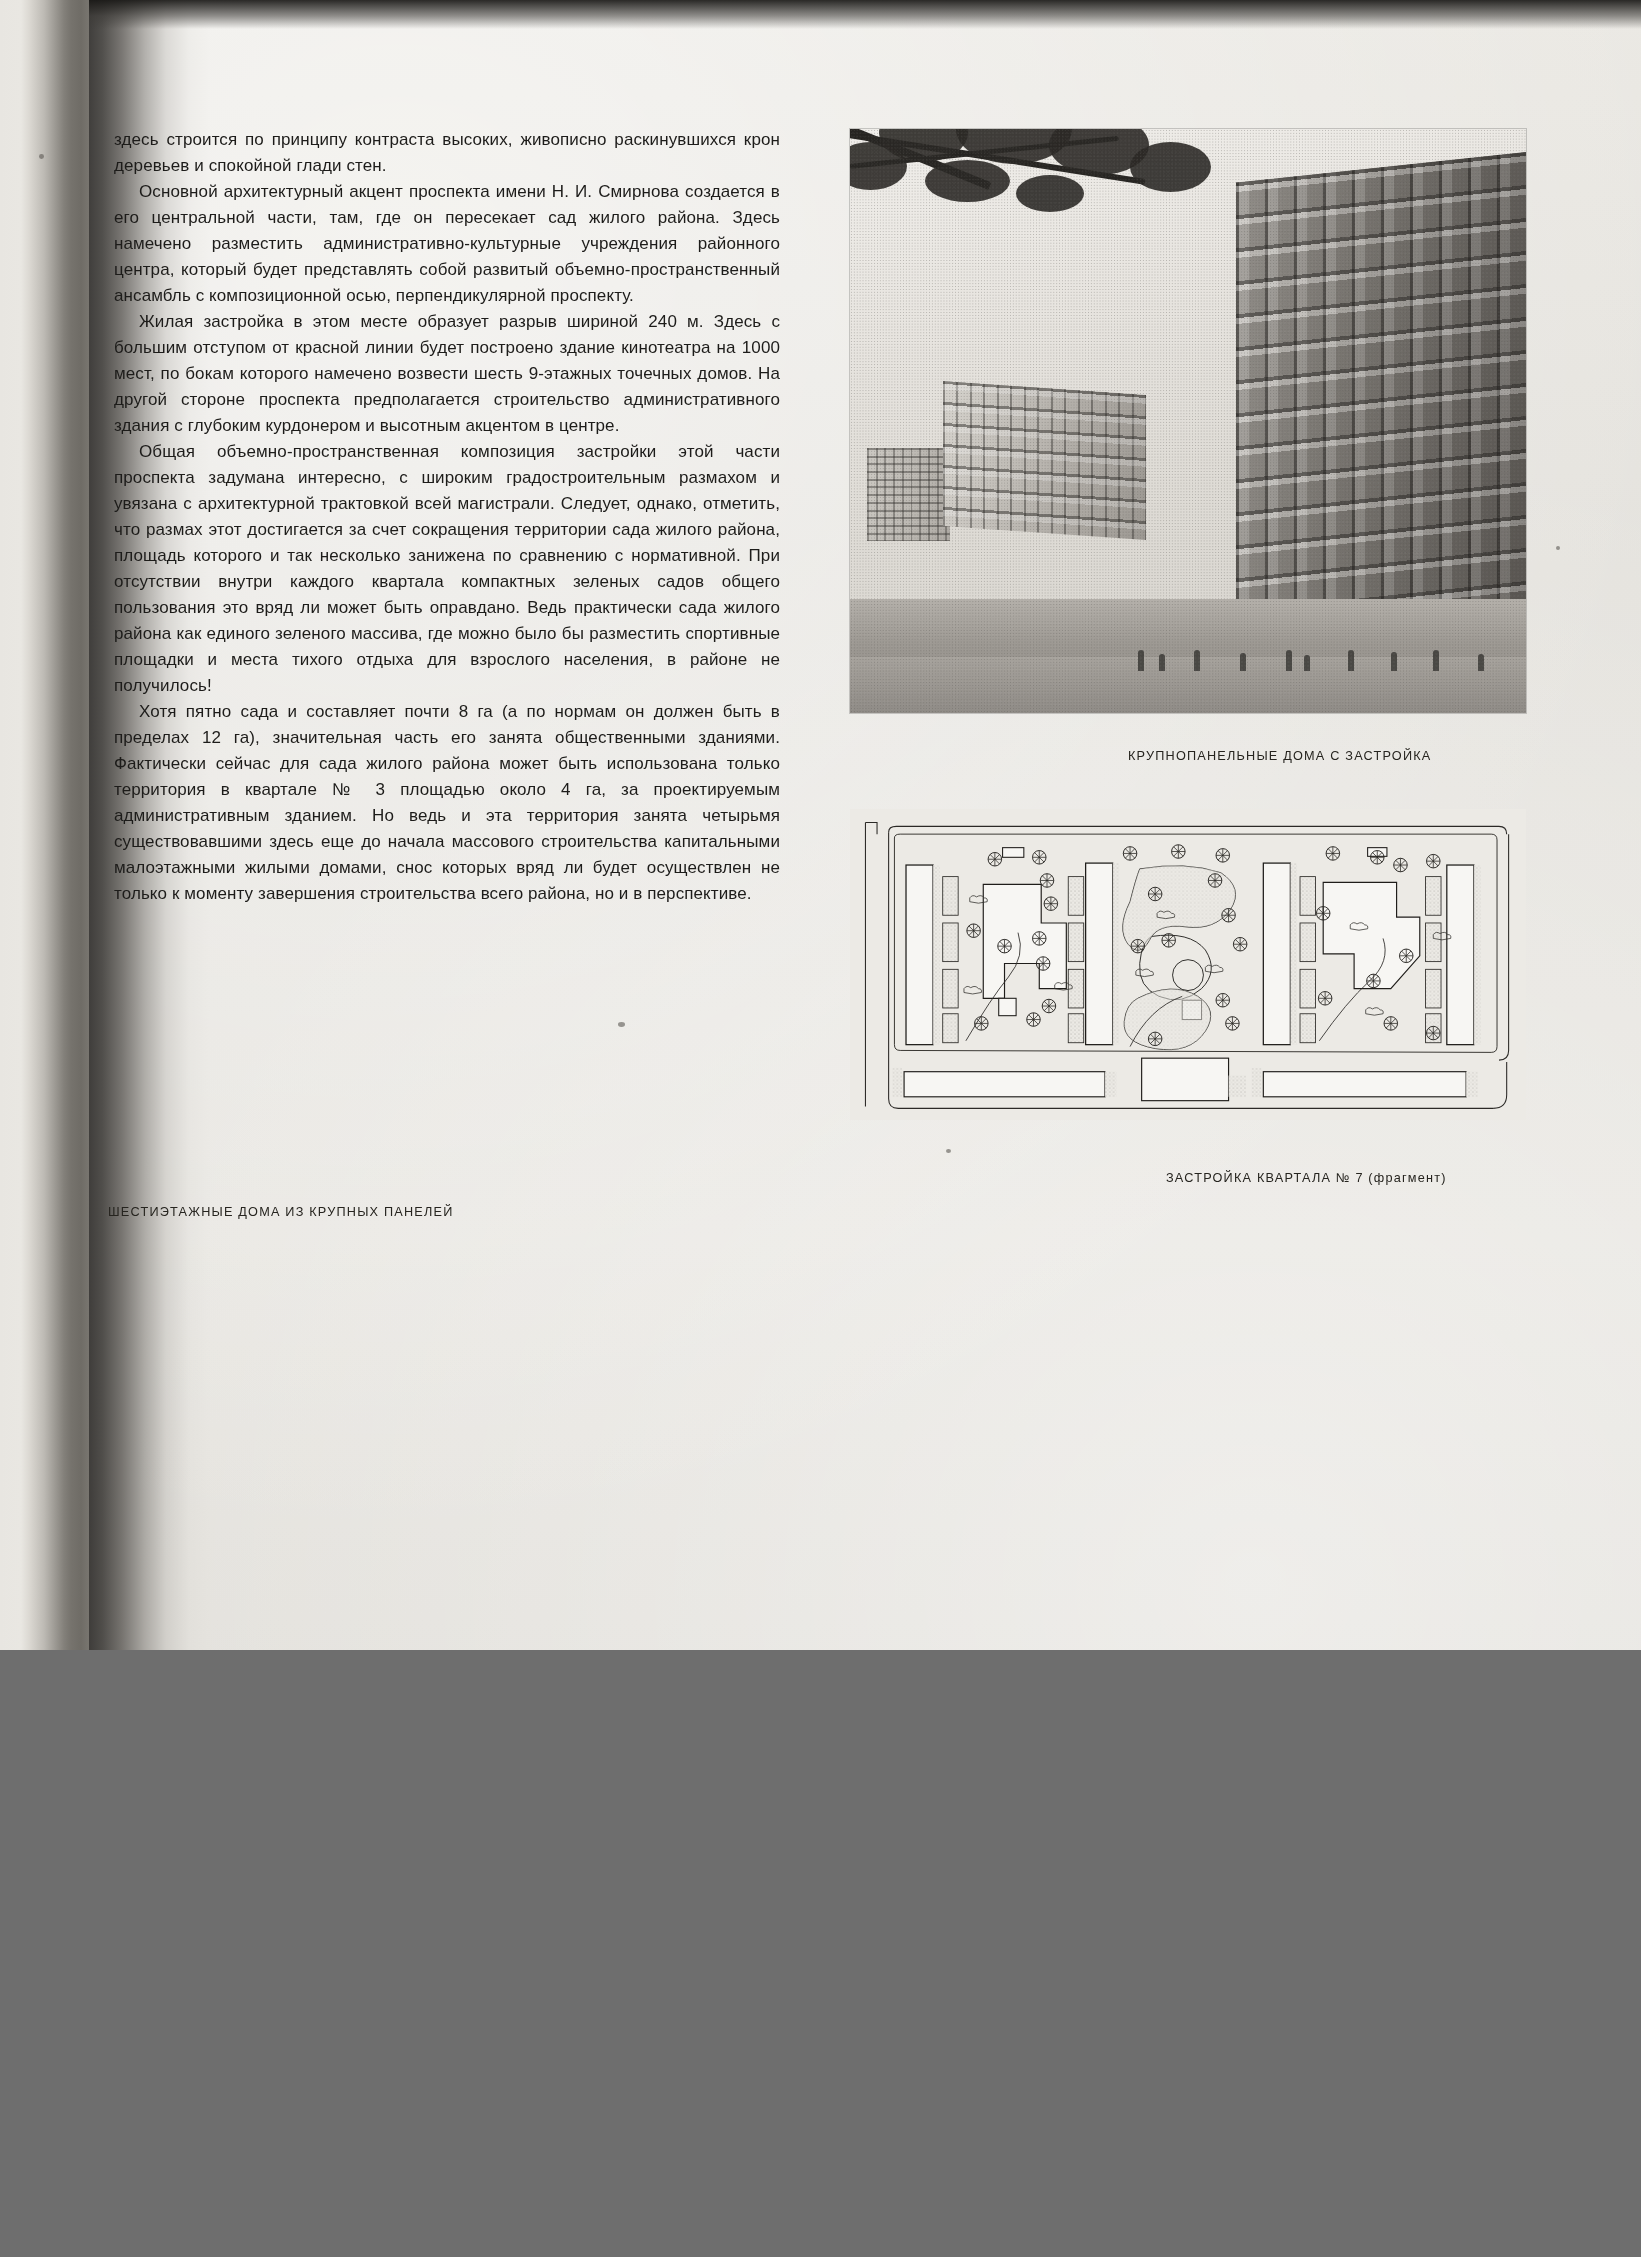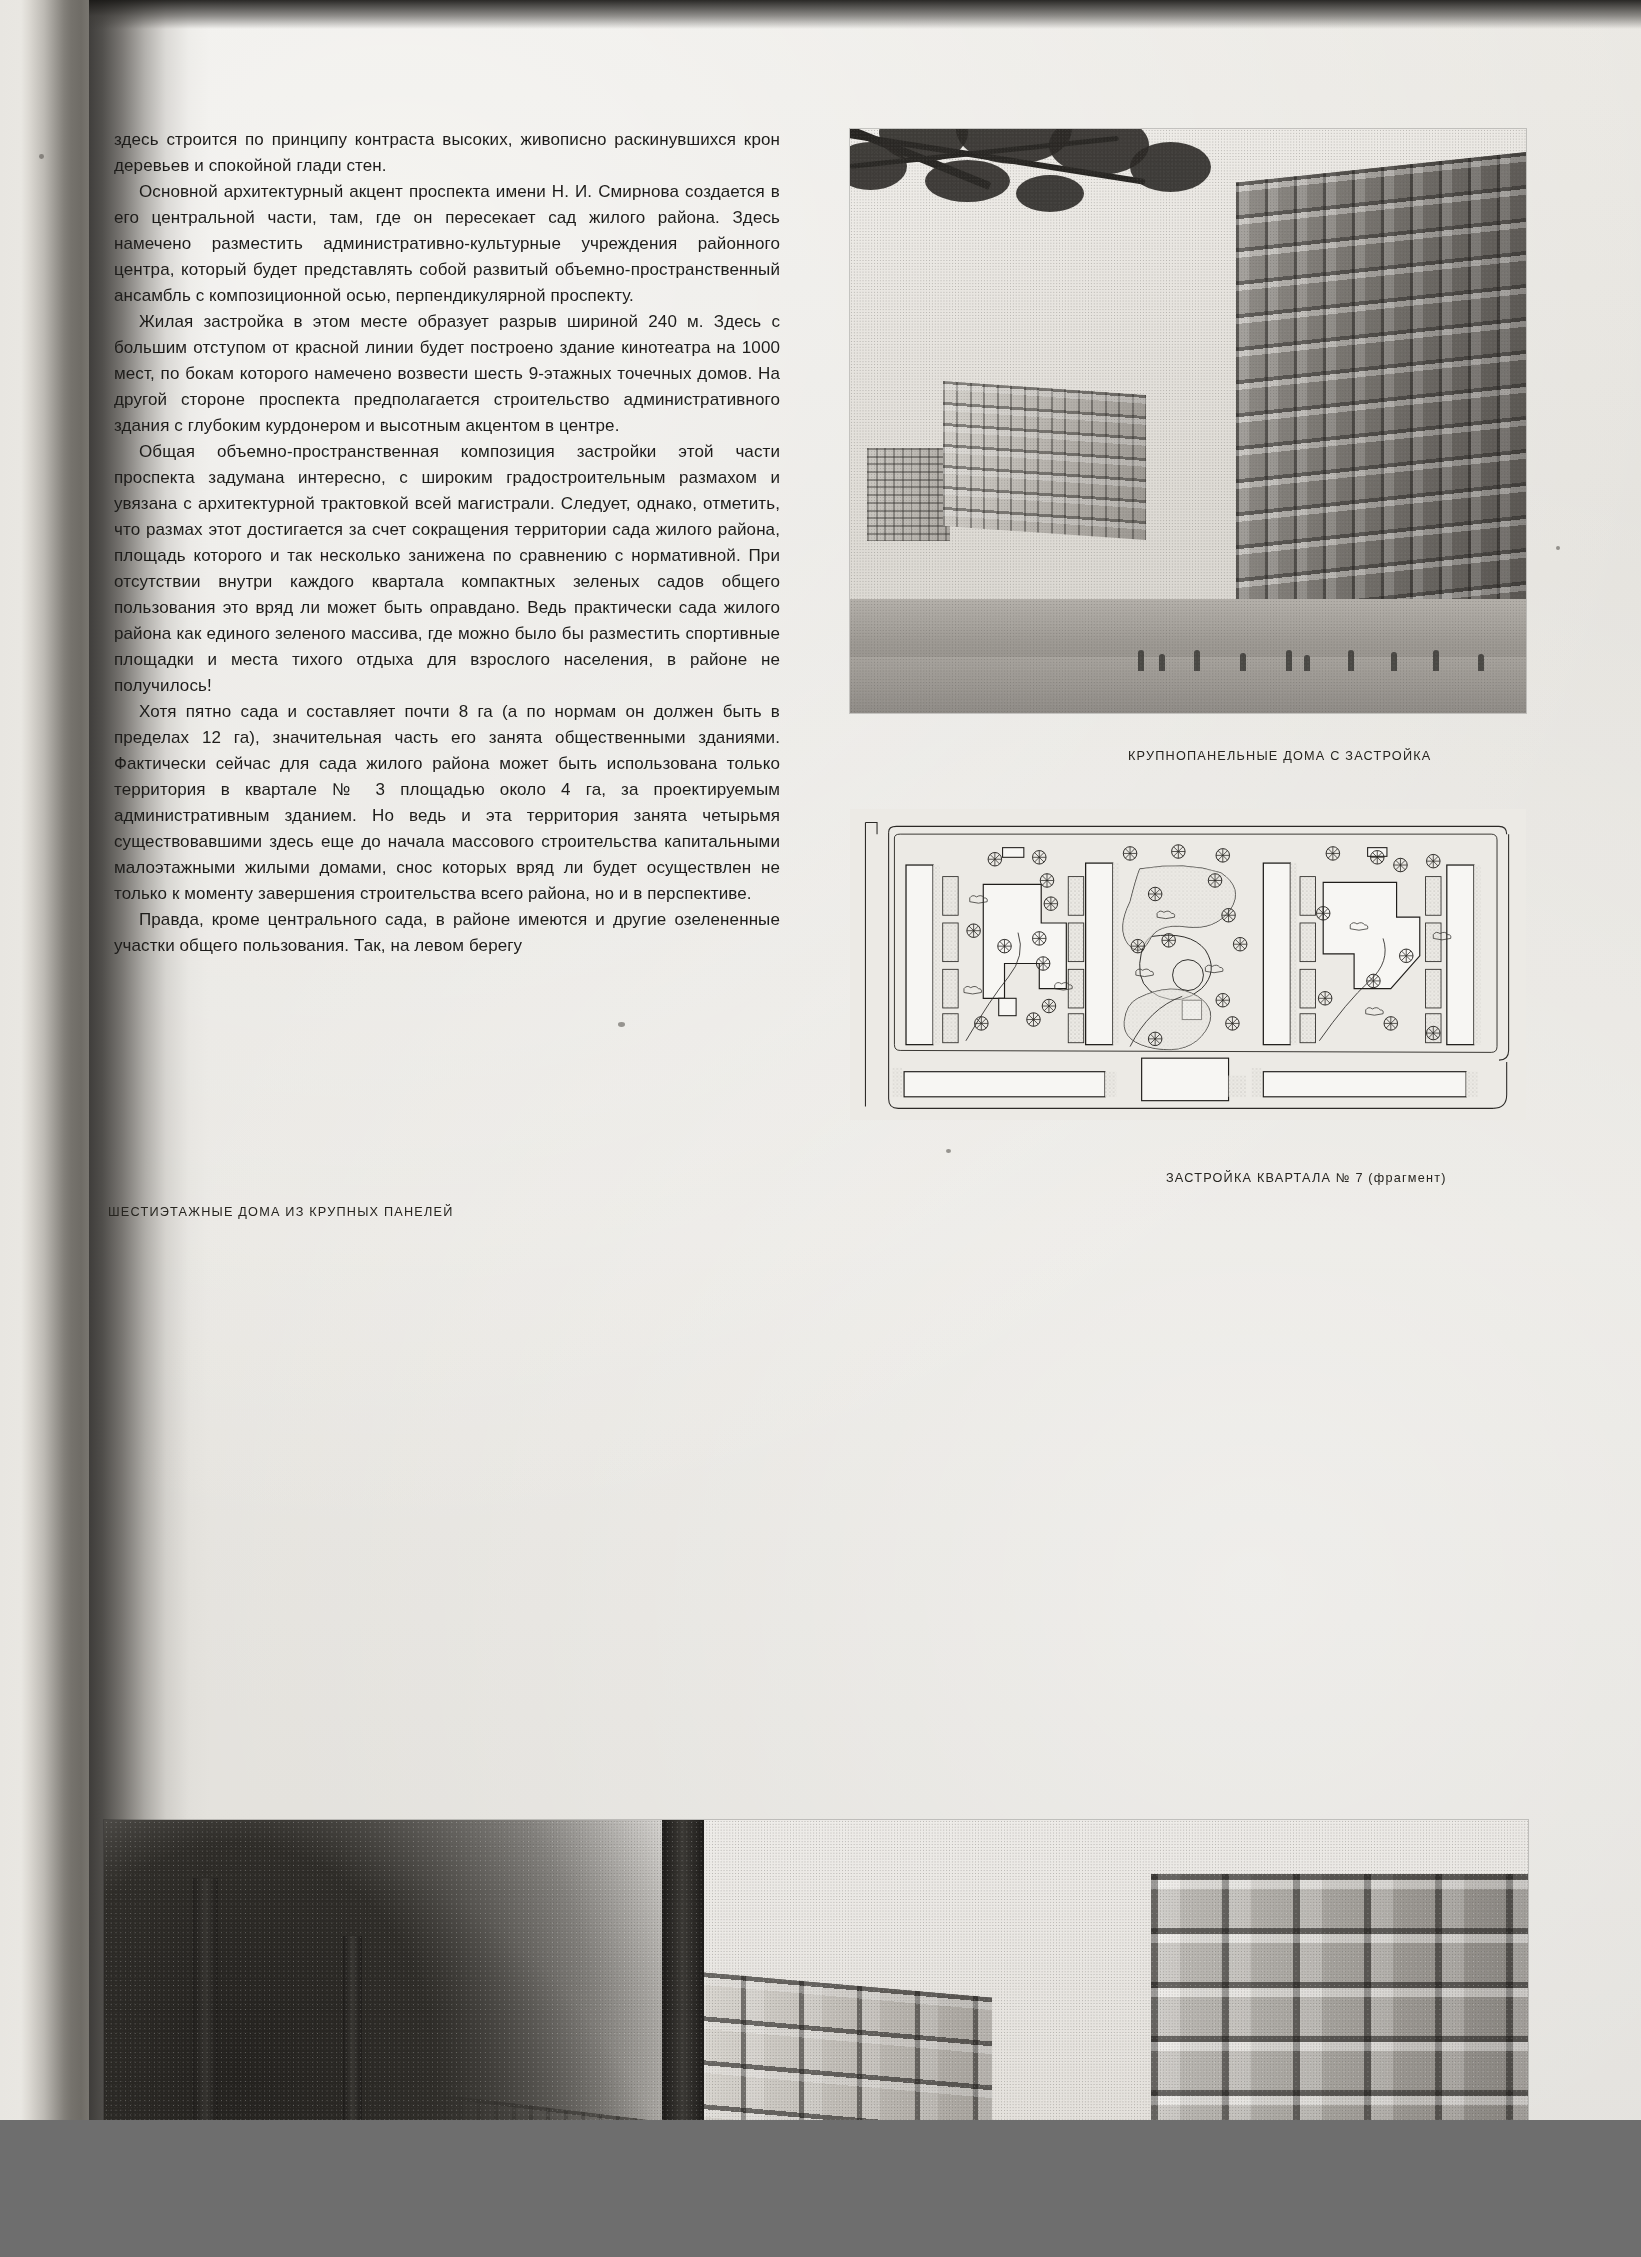--- a/index.html
+++ b/index.html
@@ -1,21 +1,21 @@
 <!DOCTYPE html>
 <html lang="ru"><head>
 <meta charset="utf-8">
 <title>Scanned journal page</title>
 <style>
   html,body{margin:0;padding:0;background:#6e6e6e;}
   body{font-family:"Liberation Sans",sans-serif;}
 
   #page{
     position:relative;
-    width:1641px;height:2120px;
+    width:1641px;height:1650px;
     background:#0ea5e9;
     overflow:hidden;
   }
 
   
   .scan-bg{
     position:absolute;inset:0;
     background:
       linear-gradient(90deg,#e8e6e1 0px,#e9e7e2 21px,#dcd9d3 29px,#bdbab4 44px,#9a9791 56px,#83807a 64px,#76736d 71px,#6f6c66 81px,#7d7a74 93px,#8f8c86 100px,#a5a29c 108px,#bab7b1 116px,#cfccc6 122px,#d2cfc9 1603px,#cac7c1 1641px);
   }
@@ -169,21 +169,20 @@
   </div>
   <div class="gutter"></div>
   <div class="top-dark"></div>
 
   <div class="text-col">
     <p class="cont">здесь строится по принципу контраста высоких, живописно раскинувшихся крон деревьев и спокойной глади стен.</p>
     <p>Основной архитектурный акцент проспекта имени Н. И. Смирнова создается в его центральной части, там, где он пересекает сад жилого района. Здесь намечено разместить административно-культурные учреждения районного центра, который будет представлять собой развитый объемно-пространственный ансамбль с композиционной осью, перпендикулярной проспекту.</p>
     <p>Жилая застройка в этом месте образует разрыв шириной 240 м. Здесь с большим отступом от красной линии будет построено здание кинотеатра на 1000 мест, по бокам которого намечено возвести шесть 9-этажных точечных домов. На другой стороне проспекта предполагается строительство административного здания с глубоким курдонером и высотным акцентом в центре.</p>
     <p>Общая объемно-пространственная композиция застройки этой части проспекта задумана интересно, с широким градостроительным размахом и увязана с архитектурной трактовкой всей магистрали. Следует, однако, отметить, что размах этот достигается за счет сокращения территории сада жилого района, площадь которого и так несколько занижена по сравнению с нормативной. При отсутствии внутри каждого квартала компактных зеленых садов общего пользования это вряд ли может быть оправдано. Ведь практически сада жилого района как единого зеленого массива, где можно было бы разместить спортивные площадки и места тихого отдыха для взрослого населения, в районе не получилось!</p>
     <p>Хотя пятно сада и составляет почти 8 га (а по нормам он должен быть в пределах 12 га), значительная часть его занята общественными зданиями. Фактически сейчас для сада жилого района может быть использована только территория в квартале № 3 площадью около 4 га, за проектируемым административным зданием. Но ведь и эта территория занята четырьмя существовавшими здесь еще до начала массового строительства капитальными малоэтажными жилыми домами, снос которых вряд ли будет осуществлен не только к моменту завершения строительства всего района, но и в перспективе.</p>
-    <p>Правда, кроме центрального сада, в районе имеются и другие озелененные участки общего пользования. Так, на левом берегу</p>
   </div>
 
   <div class="figure photo" id="photo-top">
     <div class="p1-sky"></div>
     <div class="p1-farblock"></div>
     <div class="p1-midblock"></div>
     <div class="p1-bigblock"></div>
     <div class="p1-ground">
       <div class="p1-pavement"></div>
     </div>

